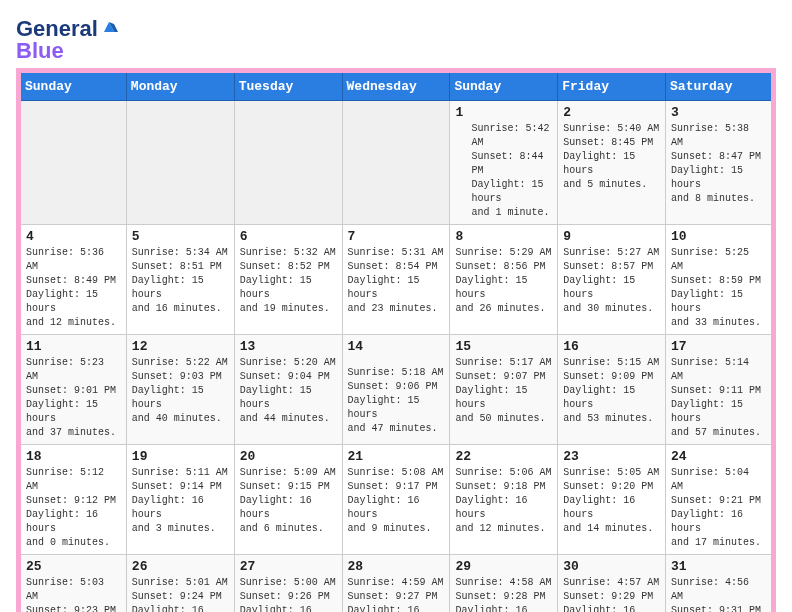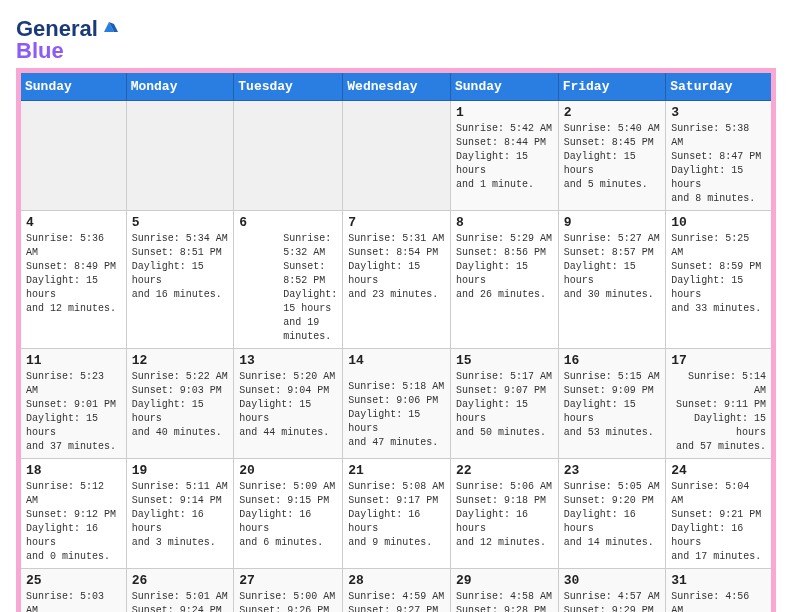--- a/index.html
+++ b/index.html
@@ -118,21 +118,21 @@
       </tr>
   </thead>
   <tbody id="calendar-body">
   <tr>
         <td class="empty-cell" style="background: rgb(240, 240, 240);"></td>
         <td class="empty-cell" style="background: rgb(240, 240, 240);"></td>
         <td class="empty-cell" style="background: rgb(240, 240, 240);"></td>
         <td class="empty-cell" style="background: rgb(240, 240, 240);"></td>
         <td>
           <span class="day-number">1</span>
-          <div class="day-info" style="white-space: pre-line;">Sunrise: 5:42 AM
+          <div class="day-info" style="white-space: pre-line; margin-left: 16px;">Sunrise: 5:42 AM
 Sunset: 8:44 PM
 Daylight: 15 hours
 and 1 minute.</div>
         </td>
         <td>
           <span class="day-number">2</span>
           <div class="day-info" style="white-space: pre-line;">Sunrise: 5:40 AM
 Sunset: 8:45 PM
 Daylight: 15 hours
 and 5 minutes.</div>
@@ -155,21 +155,21 @@
         </td>
         <td>
           <span class="day-number">5</span>
           <div class="day-info" style="white-space: pre-line;">Sunrise: 5:34 AM
 Sunset: 8:51 PM
 Daylight: 15 hours
 and 16 minutes.</div>
         </td>
         <td>
           <span class="day-number">6</span>
-          <div class="day-info" style="white-space: pre-line; margin-left: 44px;">Sunrise: 5:32 AM
+          <div class="day-info" style="white-space: pre-line;">Sunrise: 5:32 AM
 Sunset: 8:52 PM
 Daylight: 15 hours
 and 19 minutes.</div>
         </td>
         <td>
           <span class="day-number">7</span>
           <div class="day-info" style="white-space: pre-line;">Sunrise: 5:31 AM
 Sunset: 8:54 PM
 Daylight: 15 hours
 and 23 minutes.</div>
@@ -234,21 +234,21 @@
         </td>
         <td>
           <span class="day-number">16</span>
           <div class="day-info" style="white-space: pre-line;">Sunrise: 5:15 AM
 Sunset: 9:09 PM
 Daylight: 15 hours
 and 53 minutes.</div>
         </td>
         <td>
           <span class="day-number">17</span>
-          <div class="day-info" style="white-space: pre-line; text-align: right;">Sunrise: 5:14 AM
+          <div class="day-info" style="white-space: pre-line;">Sunrise: 5:14 AM
 Sunset: 9:11 PM
 Daylight: 15 hours
 and 57 minutes.</div>
         </td>
       </tr>
       <tr>
         <td>
           <span class="day-number">18</span>
           <div class="day-info" style="white-space: pre-line;">Sunrise: 5:12 AM
 Sunset: 9:12 PM

